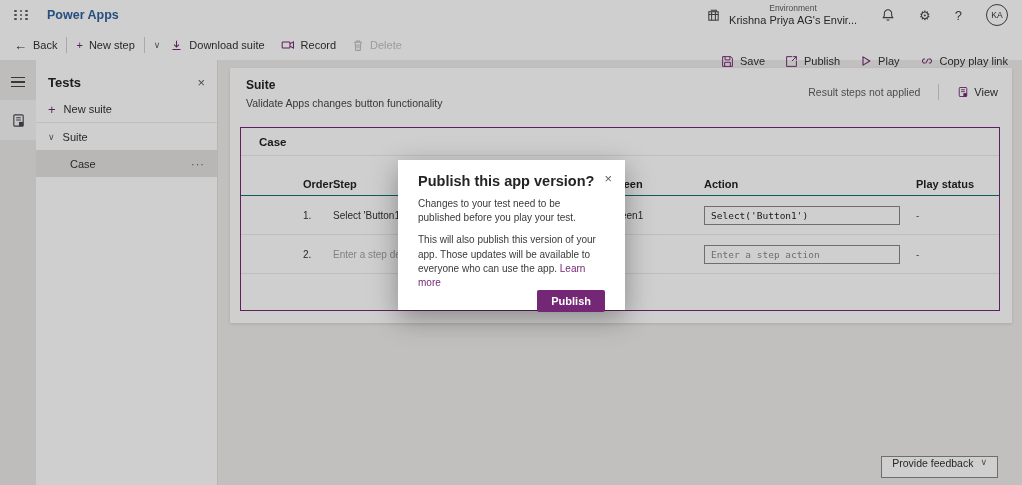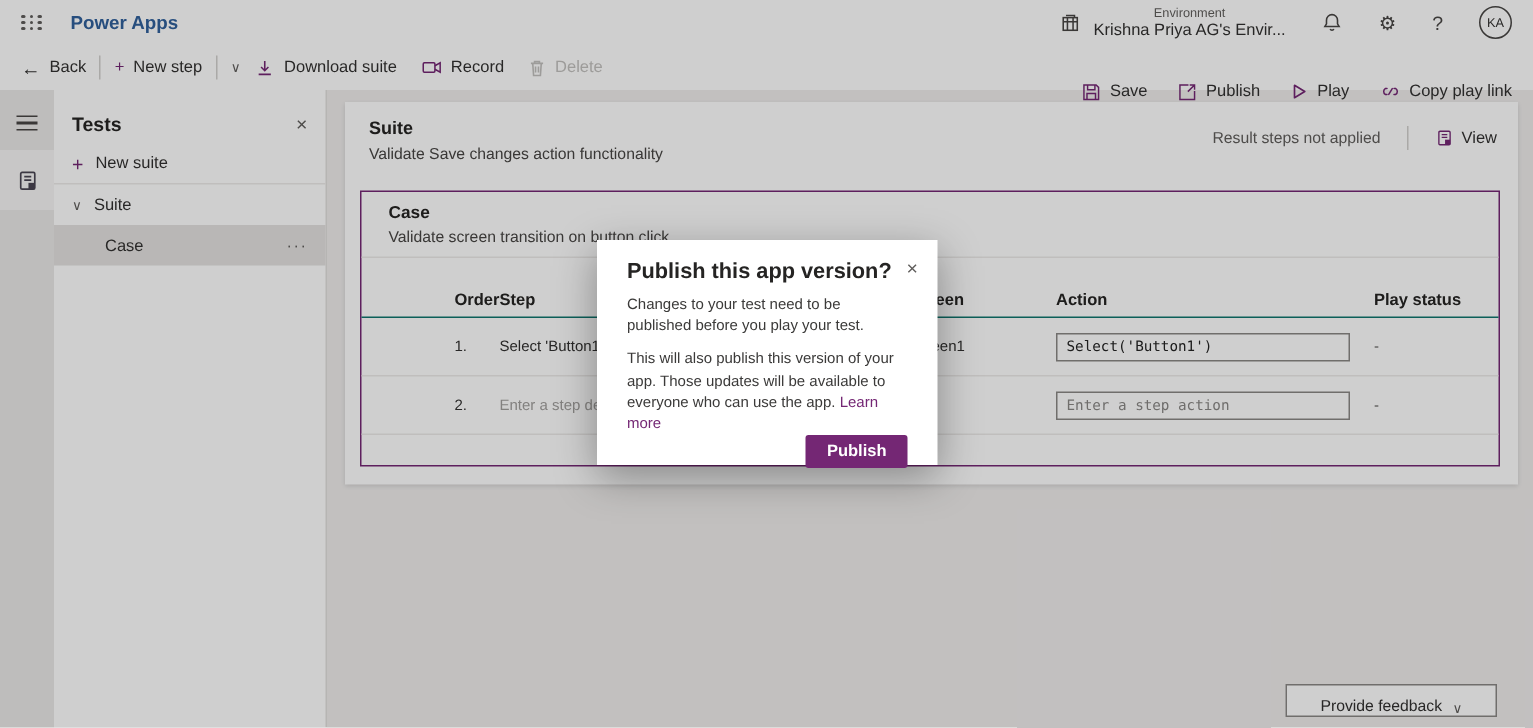--- a/index.html
+++ b/index.html
@@ -67,21 +67,21 @@
   .trow { display:grid; grid-template-columns:30px 273px 98px 212px 1fr; padding-left:62px; align-items:center; }
   .thead { height:24px; margin-top:16px; font-size:11px; font-weight:bold; color:#252423; border-bottom:1px solid #0f766e; }
   .tdata { height:39px; font-size:10px; color:#323130; border-bottom:1px solid #edebe9; }
   .ph-text { color:#a19f9d; }
   .action-input { width:196px; height:19px; border:1px solid #8a8886; background:#fff; padding:1px 6px;
                   font-family:"DejaVu Sans Mono", monospace; font-size:9.5px; color:#242424; }
   .action-input::placeholder { color:#8a8886; }
   .status { color:#605e5c; }
   
   .feedback-btn { position:absolute; right:24px; bottom:7px; height:22px; background:#fff; border:1px solid #8a8886;
-                  font-size:10.5px; color:#323130; padding:0 22px; display:flex; align-items:flex-end; gap:7px; cursor:pointer; }
+                  font-size:10.5px; color:#323130; padding:0 10px; display:flex; align-items:flex-start; gap:7px; cursor:pointer; }
   
   .overlay { position:absolute; left:0; top:0; right:0; bottom:0; background:rgba(0,0,0,0.19); z-index:30; }
   .dialog { position:absolute; left:398px; top:160px; width:227px; height:150px; background:#fff; z-index:40;
             box-shadow:0 8px 26px rgba(0,0,0,.35); padding:13px 20px 11px; display:flex; flex-direction:column; }
   .dlg-title { font-size:14.5px; font-weight:bold; color:#252423; }
   .dlg-close { position:absolute; right:13px; top:11px; font-size:13px; color:#605e5c; cursor:pointer; }
   .dlg-p { font-size:10px; color:#3b3a39; line-height:1.42; margin-top:8px; }
   .dlg-p a { color:#742774; text-decoration:none; cursor:pointer; }
   .dlg-actions { margin-top:auto; text-align:right; }
   .publish-btn { background:#742774; color:#fff; border:none; border-radius:2px; font-family:inherit;
@@ -244,41 +244,40 @@
     <div class="side-item side-case">
       <span>Case</span>
       <span class="dots">···</span>
     </div>
   </div>
 
   <div class="main">
     <div class="suite-card">
       <div class="suite-head">
         <div class="suite-title">Suite</div>
-        <div class="suite-sub">Validate Save changes action functionality</div>
+        <div class="suite-sub">Validate Apps changes button functionality</div>
         <div class="suite-right">
           <span class="muted">Result steps not applied</span>
           <span class="vsep"></span>
           <span class="view-btn">
             <span>
               <svg width="12" height="12" viewBox="0 0 16 16" fill="none" stroke="#742774" stroke-width="1.2">
                 <rect x="3" y="2" width="10" height="12" rx="1"></rect>
                   <path d="M5.5 5h5M5.5 7.5h5"></path>
                 <rect x="8.5" y="9.5" width="4.5" height="4.5" fill="#742774" stroke="none"></rect>
               </svg>
             </span>
             <span>View</span>
           </span>
         </div>
       </div>
 
       <div class="case-card">
         <div class="case-head">
           <div class="case-title">Case</div>
-          <div class="case-sub">Validate screen transition on button click</div>
         </div>
         <div class="trow thead">
           <span>Order</span>
           <span>Step</span>
           <span>Screen</span>
           <span>Action</span>
           <span>Play status</span>
         </div>
         <div class="trow tdata">
           <span>1.</span>

